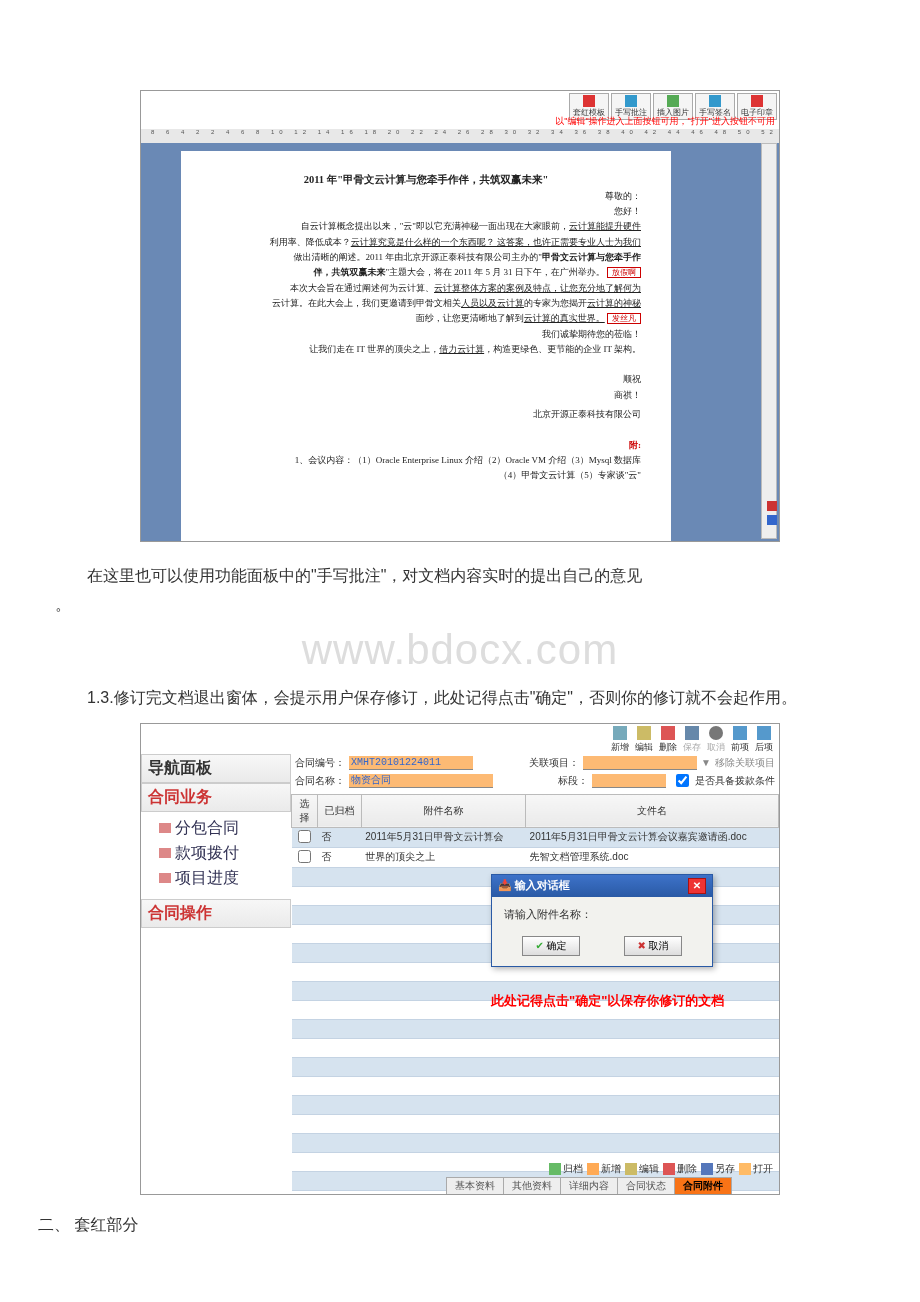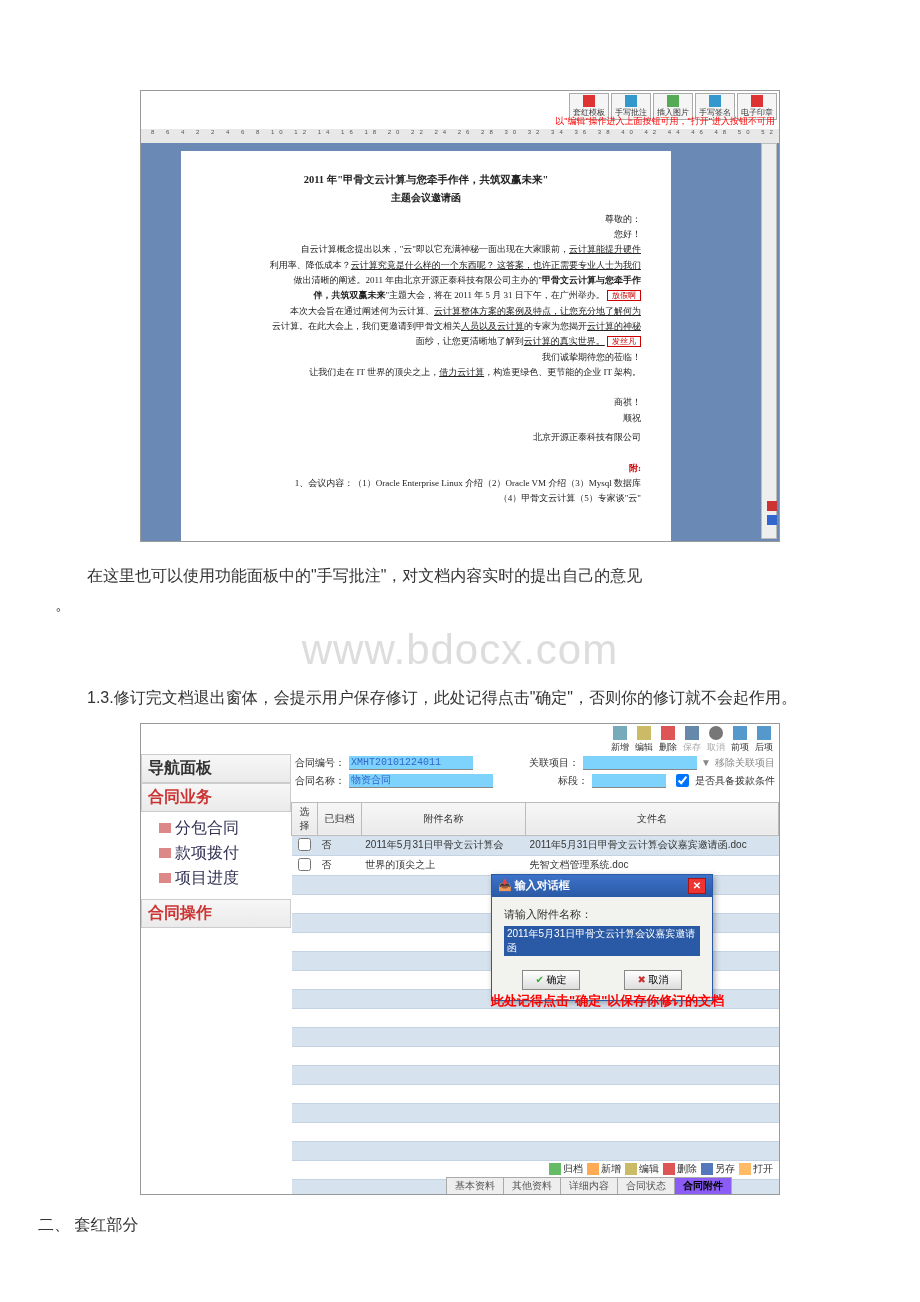--- a/index.html
+++ b/index.html
@@ -131,27 +131,27 @@
 .li-ico.b { background: #8ac; }
 .li-ico.y { background: #dc6; }
 .li-ico.o { background: #e96; }
 
 .s2-right {
   position: absolute; left: 150px; right: 0; top: 30px; bottom: 0;
   background: #fff;
 }
 .form-row { display: flex; font-size: 10px; padding: 2px 4px; align-items: center; gap: 4px; }
 .form-row label { white-space: nowrap; }
-.inpt { border: none; border-bottom: 1px solid #888; font-size: 10px; padding: 1px 2px; color: #36c; background: #7dd3fc; }
+.inpt { border: none; border-bottom: 1px solid #888; font-size: 10px; padding: 1px 2px; color: #36c; background: #fdba74; }
 .inpt.blue { color: #36c; font-family: "Courier New", monospace; }
 .inpt.wide { width: 120px; }
 .chk { margin: 0 2px 0 6px; }
 
 .tbl {
-  width: 100%; border-collapse: collapse; font-size: 10px; margin-top: 12px;
+  width: 100%; border-collapse: collapse; font-size: 10px; margin-top: 4px;
 }
 .tbl th { background: linear-gradient(#f7f7f7,#eaeaea); border: 1px solid #bbb; padding: 2px 4px; font-weight: normal; }
 .tbl td { background: #d6e3ef; border-bottom: 1px solid #c4d3e3; padding: 2px 4px; height: 14px; }
 .tbl tr.alt td { background: #fff; }
 .tbl td.cb { width: 18px; text-align: center; }
 .tbl td.cb input { margin: 0; }
 
 .dlg {
   position: absolute; left: 200px; top: 120px;
   width: 220px; background: #f2f2ee;
@@ -186,21 +186,21 @@
 
 .s2-tabs {
   position: absolute; bottom: 0; left: 155px;
   display: flex; font-size: 10px;
 }
 .s2-tabs div {
   border: 1px solid #aaa; border-bottom: none;
   padding: 1px 8px; background: #eee; margin-right: -1px;
   color: #555;
 }
-.s2-tabs div.active { background: #8b5cf6; font-weight: bold; color: #000; }
+.s2-tabs div.active { background: #f97316; font-weight: bold; color: #000; }
 
 .section-head { margin: 20px 38px; font-size: 16px; }
 </style>
 </head>
 <body>
 
 <div class="screenshot1">
   <div class="top-toolbar">
     <div class="tb-btn">
         <span class="tb-ico"></span>
@@ -221,35 +221,34 @@
     <div class="tb-btn">
         <span class="tb-ico"></span>
         <span>电子印章</span>
       </div>
   </div>
   <div class="red-hint">以"编辑"操作进入上面按钮可用，"打开"进入按钮不可用</div>
   <div class="ruler">8 6 4 2 2 4 6 8 10 12 14 16 18 20 22 24 26 28 30 32 34 36 38 40 42 44 46 48 50 52</div>
   <div class="doc-area">
     <div class="paper">
       <div class="title1">2011 年"甲骨文云计算与您牵手作伴，共筑双赢未来"</div>
-      <div class="sub">主题会议邀请函</div>
       <p class="noindent">尊敬的：</p>
       <p>您好！</p>
       <p><span>自云计算概念提出以来，"云"即以它充满神秘一面出现在大家眼前，</span><span class="k">云计算能提升硬件</span></p>
       <p class="noindent"><span>利用率、降低成本？</span><span class="k">云计算究竟是什么样的一个东西呢？ 这答案，也许正需要专业人士为我们</span></p>
       <p class="noindent"><span>做出清晰的阐述。2011 年由北京开源正泰科技有限公司主办的"</span><b>甲骨文云计算与您牵手作</b></p>
       <p class="noindent"><b>伴，共筑双赢未来</b><span>"主题大会，将在 2011 年 5 月 31 日下午，在广州举办。</span> <span class="redbox">放假啊</span></p>
       <p><span>本次大会旨在通过阐述何为云计算、</span><span class="k">云计算整体方案的案例及特点，让您充分地了解何为</span></p>
       <p class="noindent"><span>云计算。在此大会上，我们更邀请到甲骨文相关</span><span class="k">人员以及云计算</span><span>的专家为您揭开</span><span class="k">云计算的神秘</span></p>
       <p class="noindent"><span>面纱，让您更清晰地了解到</span><span class="k">云计算的真实世界。</span> <span class="redbox">发丝凡</span></p>
       <p>我们诚挚期待您的莅临！</p>
       <p><span>让我们走在 IT 世界的顶尖之上，</span><span class="k">借力云计算</span><span>，构造更绿色、更节能的企业 IT 架构。</span></p>
       <p class="noindent">&nbsp;</p>
+      <p>顺祝</p>
       <p>&nbsp;&nbsp;&nbsp;&nbsp;<span>商祺！</span></p>
-      <p>顺祝</p>
       <p class="sig">北京开源正泰科技有限公司</p>
       <p class="noindent">&nbsp;</p>
       <p class="noindent att">附:</p>
       <p class="noindent"><span>1、会议内容：（1）Oracle Enterprise Linux 介绍（2）Oracle VM 介绍（3）Mysql 数据库</span></p>
       <p class="noindent" style="text-indent:6.5em">（4）甲骨文云计算（5）专家谈"云"</p>
     </div>
   </div>
   <div class="side-scroll"></div>
   <div class="side-square"></div>
   <div class="side-square2"></div>
@@ -456,21 +455,20 @@
     </tbody>
       </table>
 
     <div class="dlg">
       <div class="dlg-title">
         <span>📥 <span>输入对话框</span></span>
         <span class="x">✕</span>
       </div>
       <div class="dlg-body">
         <div>请输入附件名称：</div>
-        <div class="inpval">2011年5月31日甲骨文云计算会议嘉宾邀请函</div>
       </div>
       <div class="dlg-btns">
         <button class="ok">确定</button>
         <button class="cancel">取消</button>
       </div>
     </div>
 
     <div class="red-anno">此处记得点击"确定"以保存你修订的文档</div>
 
     <div class="s2-bottom-bar">

